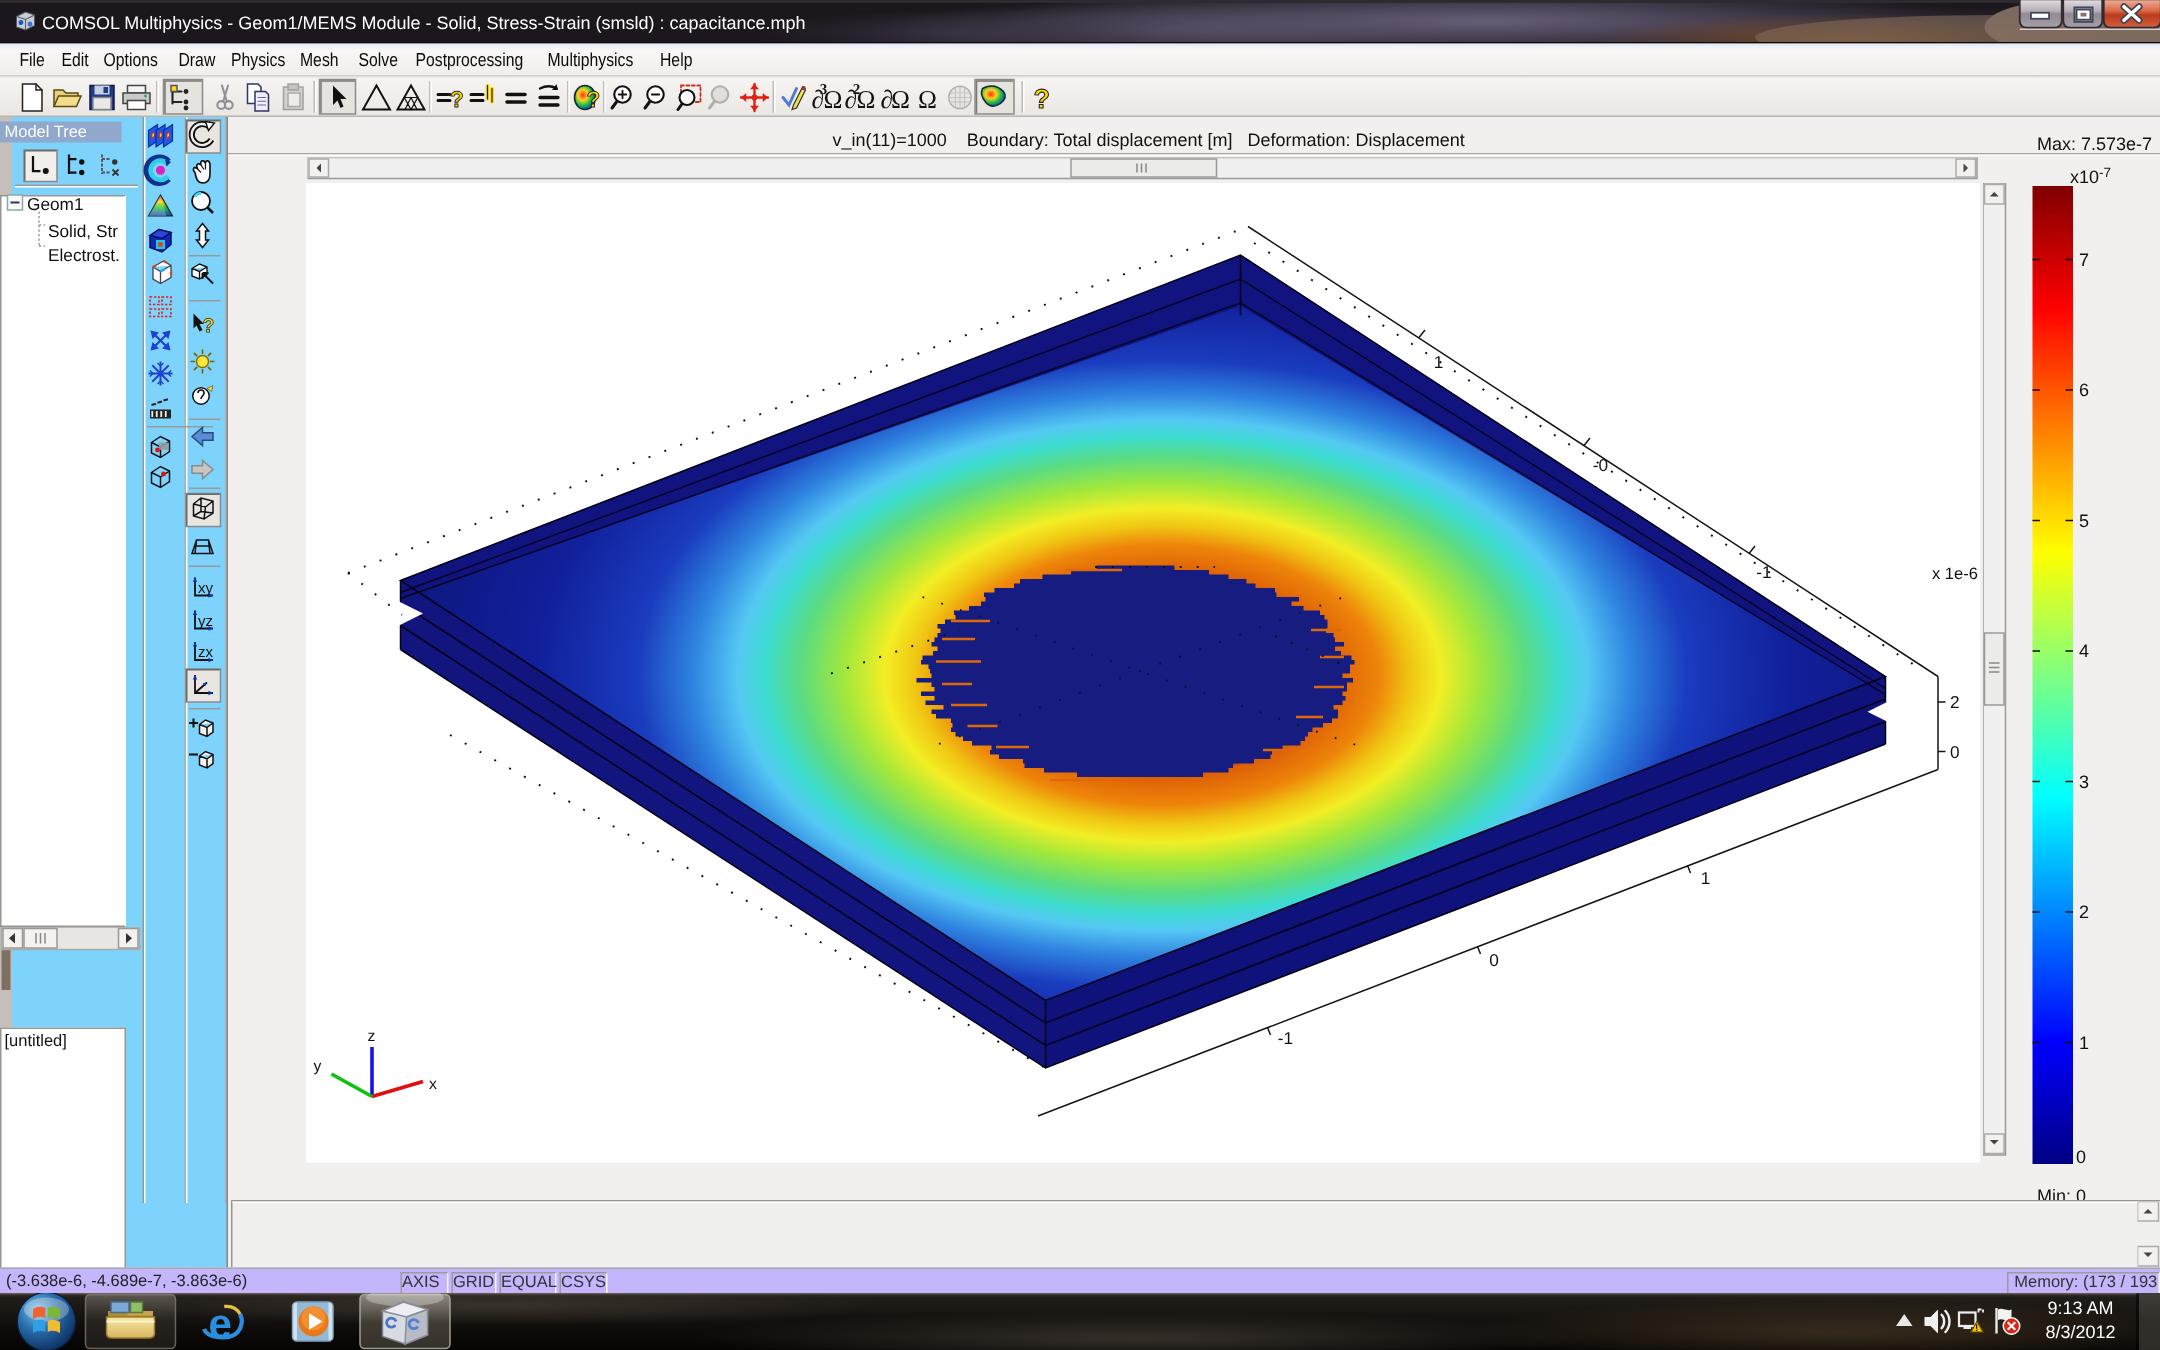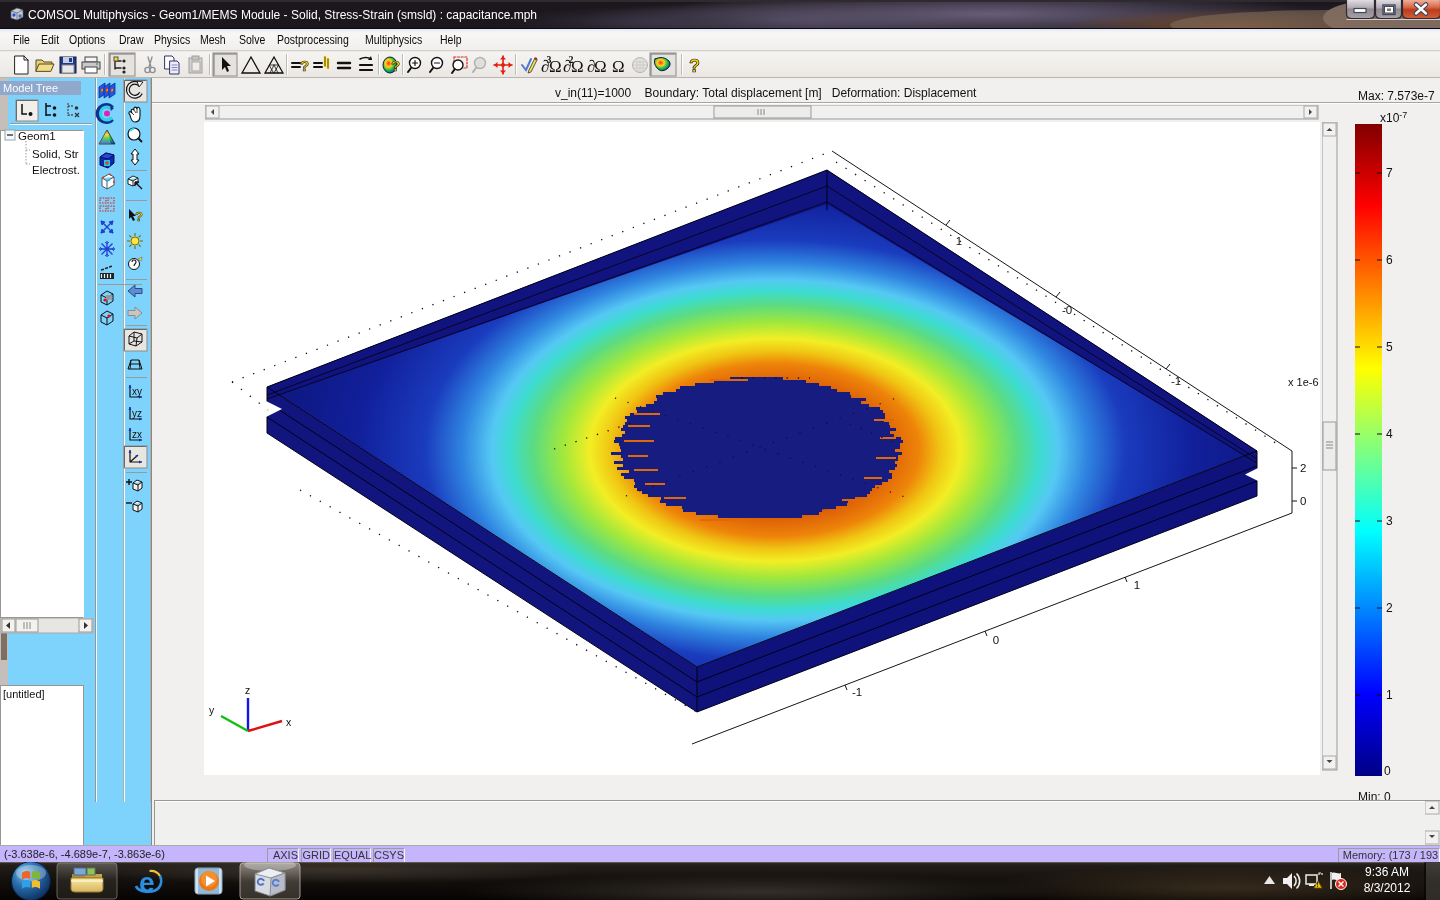--- a/index.html
+++ b/index.html
@@ -18,21 +18,21 @@
 
 #dock { position:absolute; left:0; top:78px; width:152px; height:767px; background:#7dd3fc; }
 #mthead { position:absolute; left:0px; top:3px; width:81px; height:14px; background:#8fa8cc; color:#fcfcff; font-size:11px; padding-left:3px; line-height:14px; }
 #treearea { position:absolute; left:0px; top:52px; width:84px; height:488px; background:#ffffff; border:1px solid #9a968f; border-right:1px solid #fff; }
 #untitled { position:absolute; left:0px; top:560px; width:84px; height:205px; background:#ffffff; border:1px solid #9a968f; font-size:11px; color:#111; padding:2px 18px 0 2px;margin-top:47px; }
 
 #plotpanel { position:absolute; left:152px; top:78px; width:1288px; height:767px; background:#f1f0ee; }
 #canvas { position:absolute; left:52px; top:44px; width:1116px; height:653px; background:#ffffff; }
 
 #statusbar { position:absolute; left:0; top:845px; width:1440px; height:17px; background:#c4b5fd; border-top:1px solid #aaa; font-size:11px; color:#222; }
-.sbox { position:absolute; top:2px; height:15px; border:1px solid; border-color:#9c9c9c #f5f5f5 #f5f5f5 #9c9c9c; font-size:11px; color:#333; text-align:right; }
+.sbox { position:absolute; top:2px; height:15px; border:1px solid; border-color:#9c9c9c #f5f5f5 #f5f5f5 #9c9c9c; font-size:11px; color:#333; text-align:left; }
 
 #taskbar { position:absolute; left:0; top:862px; width:1440px; height:38px; background:#0e0c0b; overflow:hidden; }
 .traytext { position:absolute; color:#fff; font-size:12px; text-align:center; width:70px; }
 </style>
 </head>
 <body>
 <div id="stage">
   <div id="titlebar">
     <svg width="1440" height="29" style="position:absolute;left:0;top:0">
       <defs>
@@ -763,16 +763,16 @@
       <g transform="translate(1330,9)">
           <path d="M1,1 V18" stroke="#e8e8e8" stroke-width="1.6"></path>
           <path d="M2,2 C5,0.5 8,3.5 11,2 L11,9 C8,10.5 5,7.5 2,9 Z" fill="#f2f2f2"></path>
           <circle cx="11" cy="13" r="5.5" fill="#d82818" stroke="#fff" stroke-width="1"></circle>
           <path d="M8.5,10.5 l5,5 m0,-5 l-5,5" stroke="#fff" stroke-width="1.4"></path>
         </g>
       <rect x="1424" y="0" width="2" height="38" fill="#000" opacity="0.5"></rect>
       <rect x="1426" y="0" width="14" height="38" fill="#2e2a26"></rect>
       <rect x="1426" y="0" width="14" height="38" fill="url(#btnglass)" opacity="0.4"></rect>
     </svg>
-    <div class="traytext" style="left:1352px;top:3px">9:36 AM</div>
+    <div class="traytext" style="left:1352px;top:3px">9:13 AM</div>
     <div class="traytext" style="left:1352px;top:19px">8/3/2012</div>
   </div>
 </div>
 
 </body></html>

